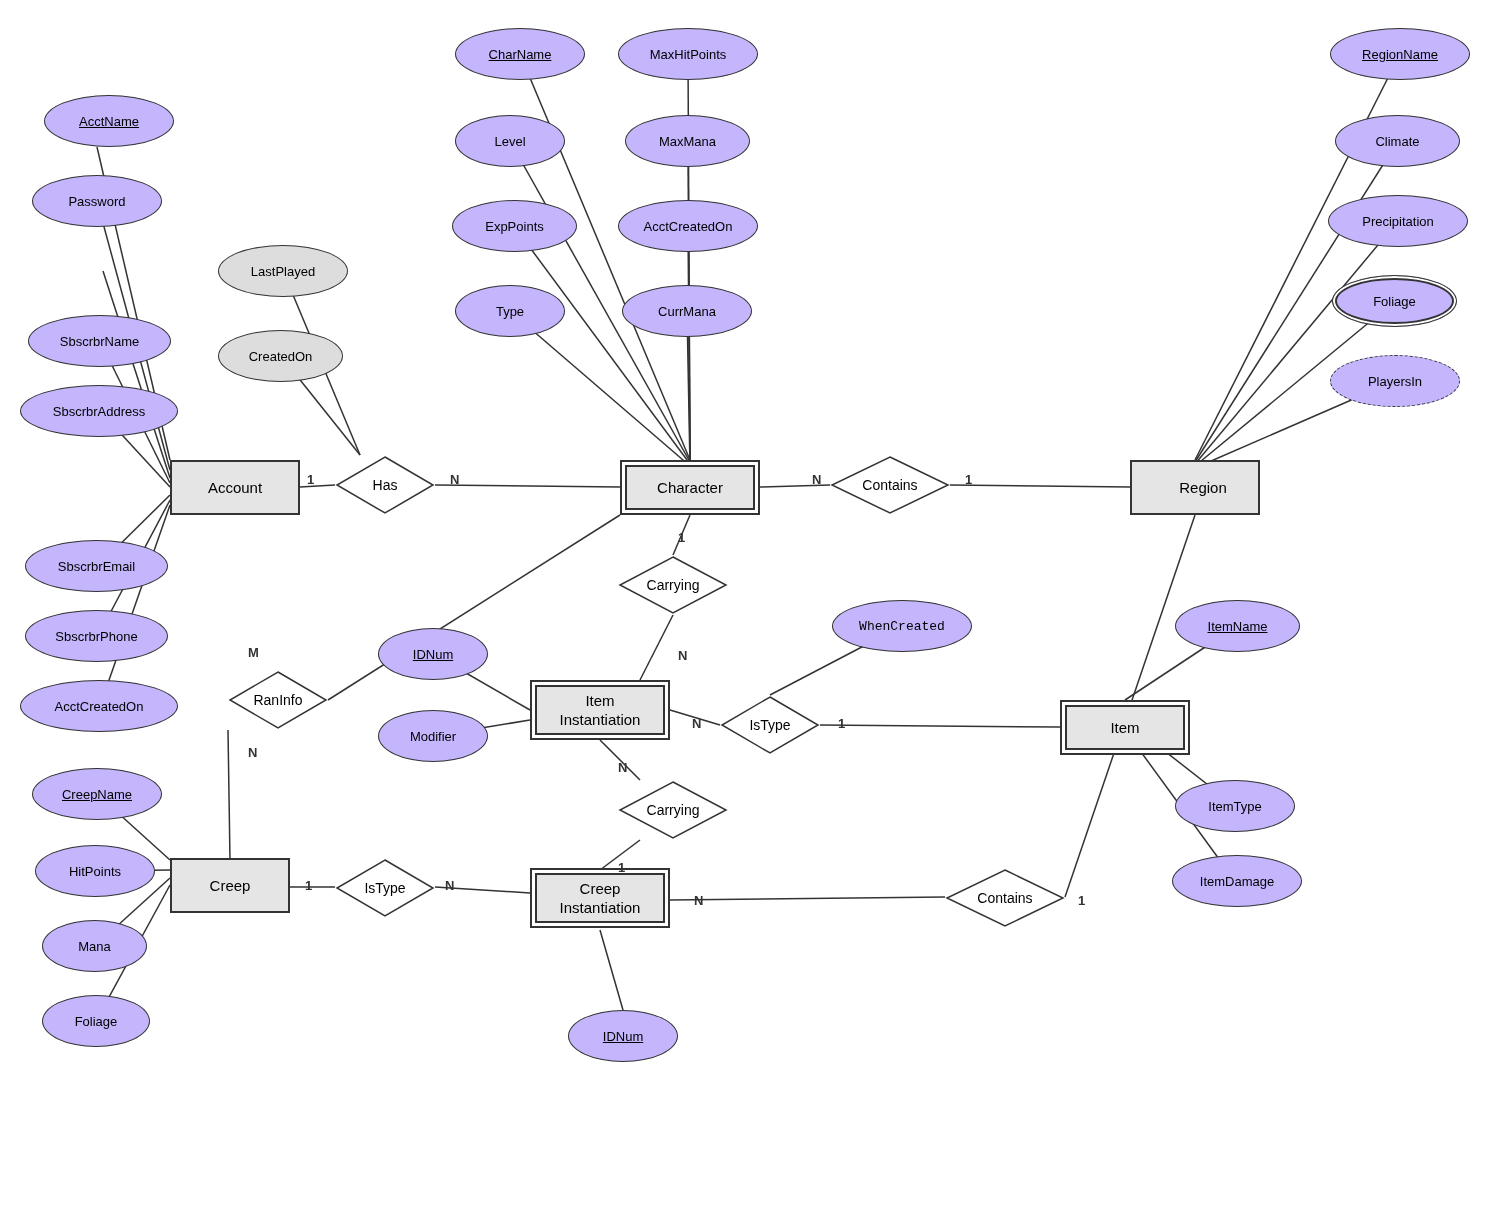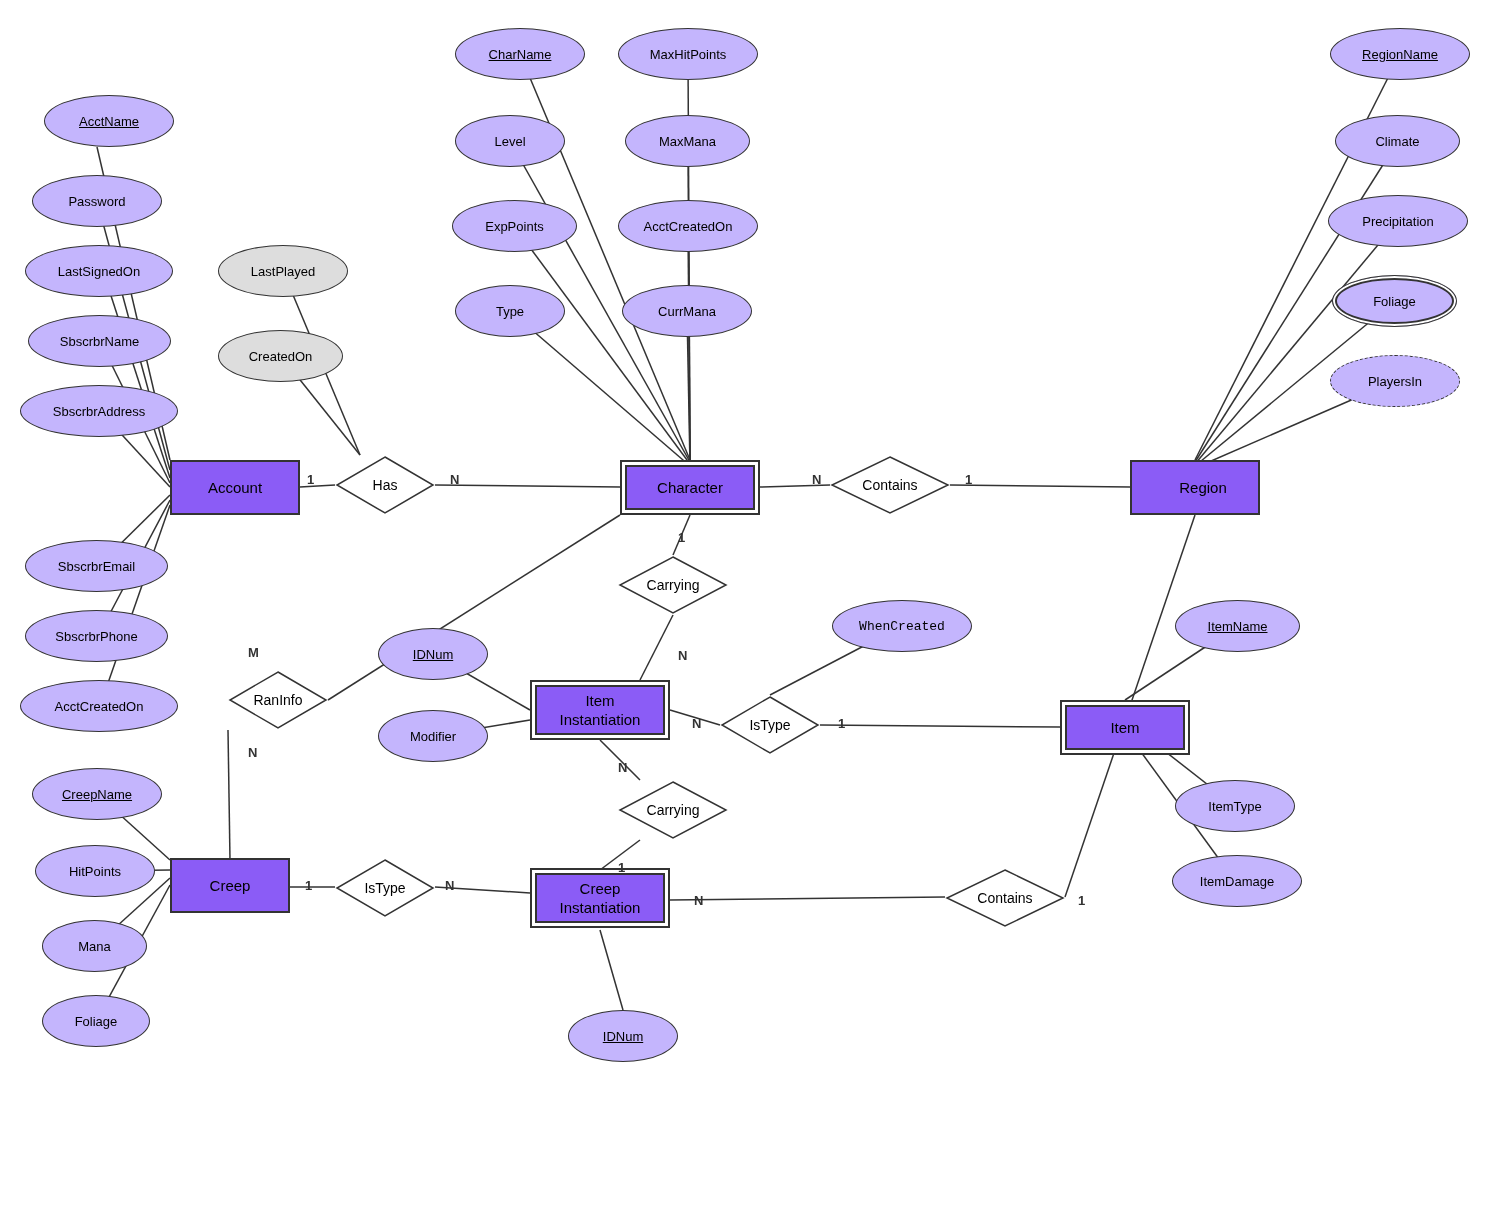--- a/index.html
+++ b/index.html
@@ -13,21 +13,21 @@
     }
     .diagram {
       position: relative;
       width: 1500px;
       height: 1228px;
     }
     
     .entity {
       position: absolute;
       border: 2px solid #333;
-      background: #8b5cf6;
+      background: #e5e5e5;
       display: flex;
       align-items: center;
       justify-content: center;
       font-size: 15px;
       font-weight: normal;
       text-align: center;
     }
     .entity.double-border {
       box-shadow: inset 0 0 0 3px #fff, inset 0 0 0 5px #333;
     }
@@ -247,23 +247,20 @@
         <polygon points="60,2 118,30 60,58 2,30" fill="white" stroke="#333" stroke-width="1.5"></polygon>
       </svg>
     <span class="label">Contains</span>
   </div>
 
   <div class="attr underline" style="left:44px;top:95px;width:130px;height:52px;">
       <span>AcctName</span>
     </div>
   <div class="attr" style="left:32px;top:175px;width:130px;height:52px;">
       <span>Password</span>
-    </div>
-  <div class="attr" style="left:25px;top:245px;width:148px;height:52px;">
-      <span>LastSignedOn</span>
     </div>
   <div class="attr" style="left:28px;top:315px;width:143px;height:52px;">
       <span>SbscrbrName</span>
     </div>
   <div class="attr" style="left:20px;top:385px;width:158px;height:52px;">
       <span>SbscrbrAddress</span>
     </div>
   <div class="attr" style="left:25px;top:540px;width:143px;height:52px;">
       <span>SbscrbrEmail</span>
     </div>

